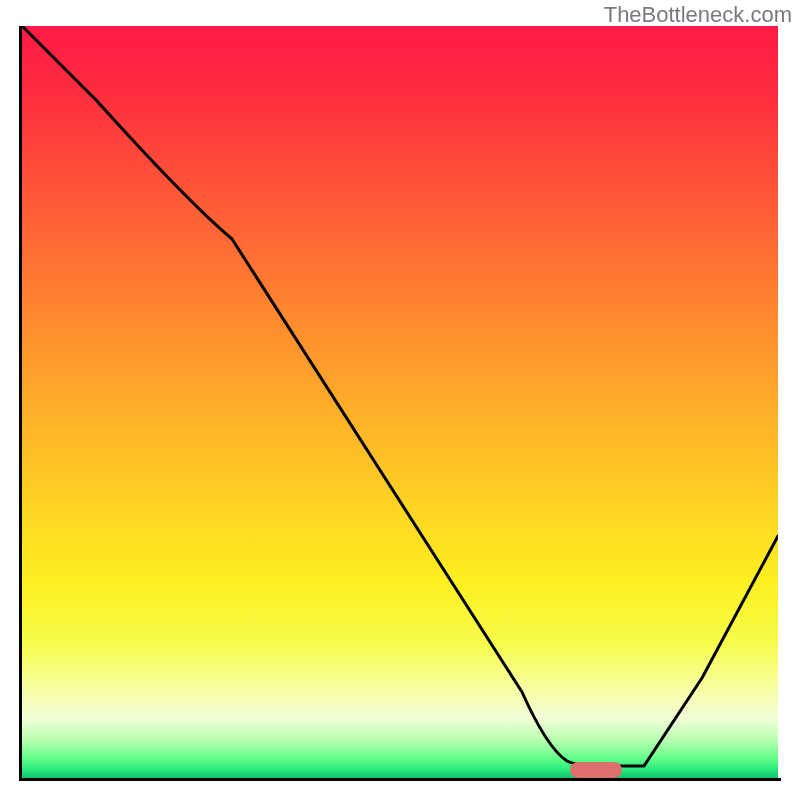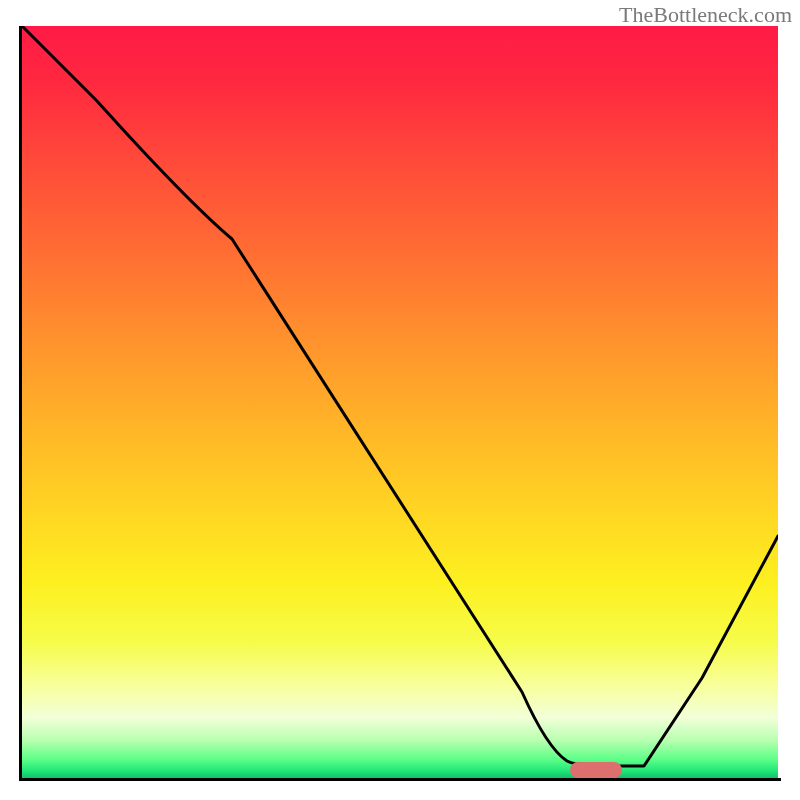--- a/index.html
+++ b/index.html
@@ -7,21 +7,20 @@
     padding: 0;
     width: 800px;
     height: 800px;
     background: #ffffff;
     font-family: Arial, Helvetica, sans-serif;
   }
   .container {
     position: relative;
     width: 800px;
     height: 800px;
-    font-family: Liberation Serif, serif;
   }
   .watermark {
     position: absolute;
     top: 2px;
     right: 8px;
     font-size: 22px;
     color: #7a7a7a;
     font-weight: 500;
     z-index: 5;
   }

